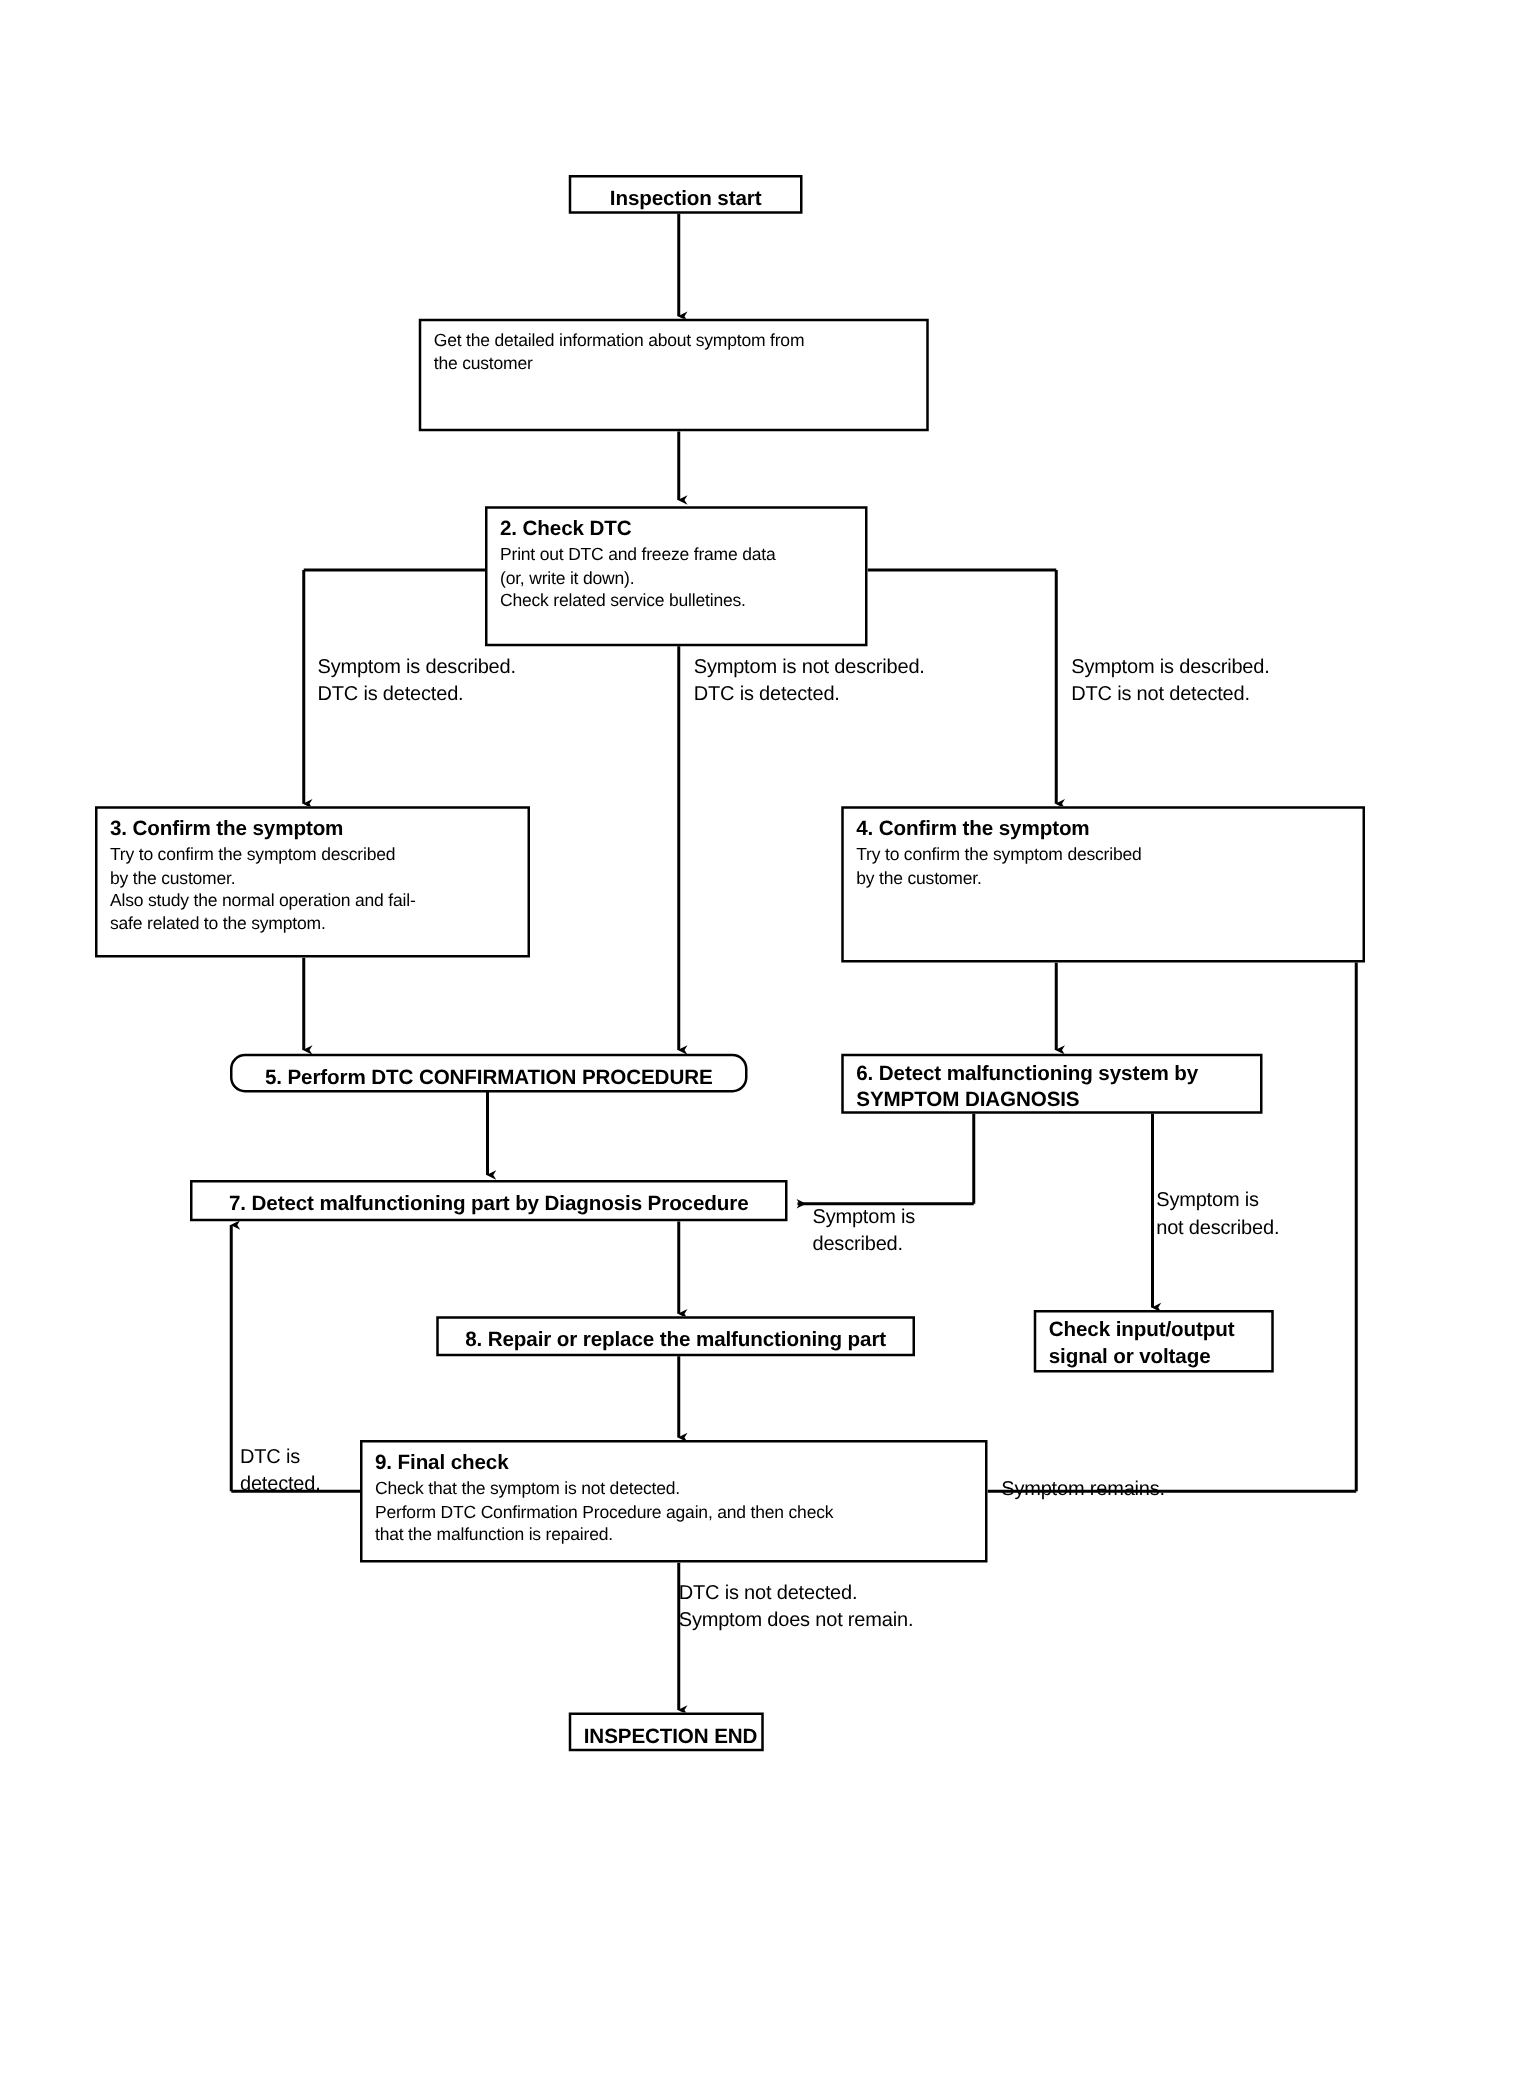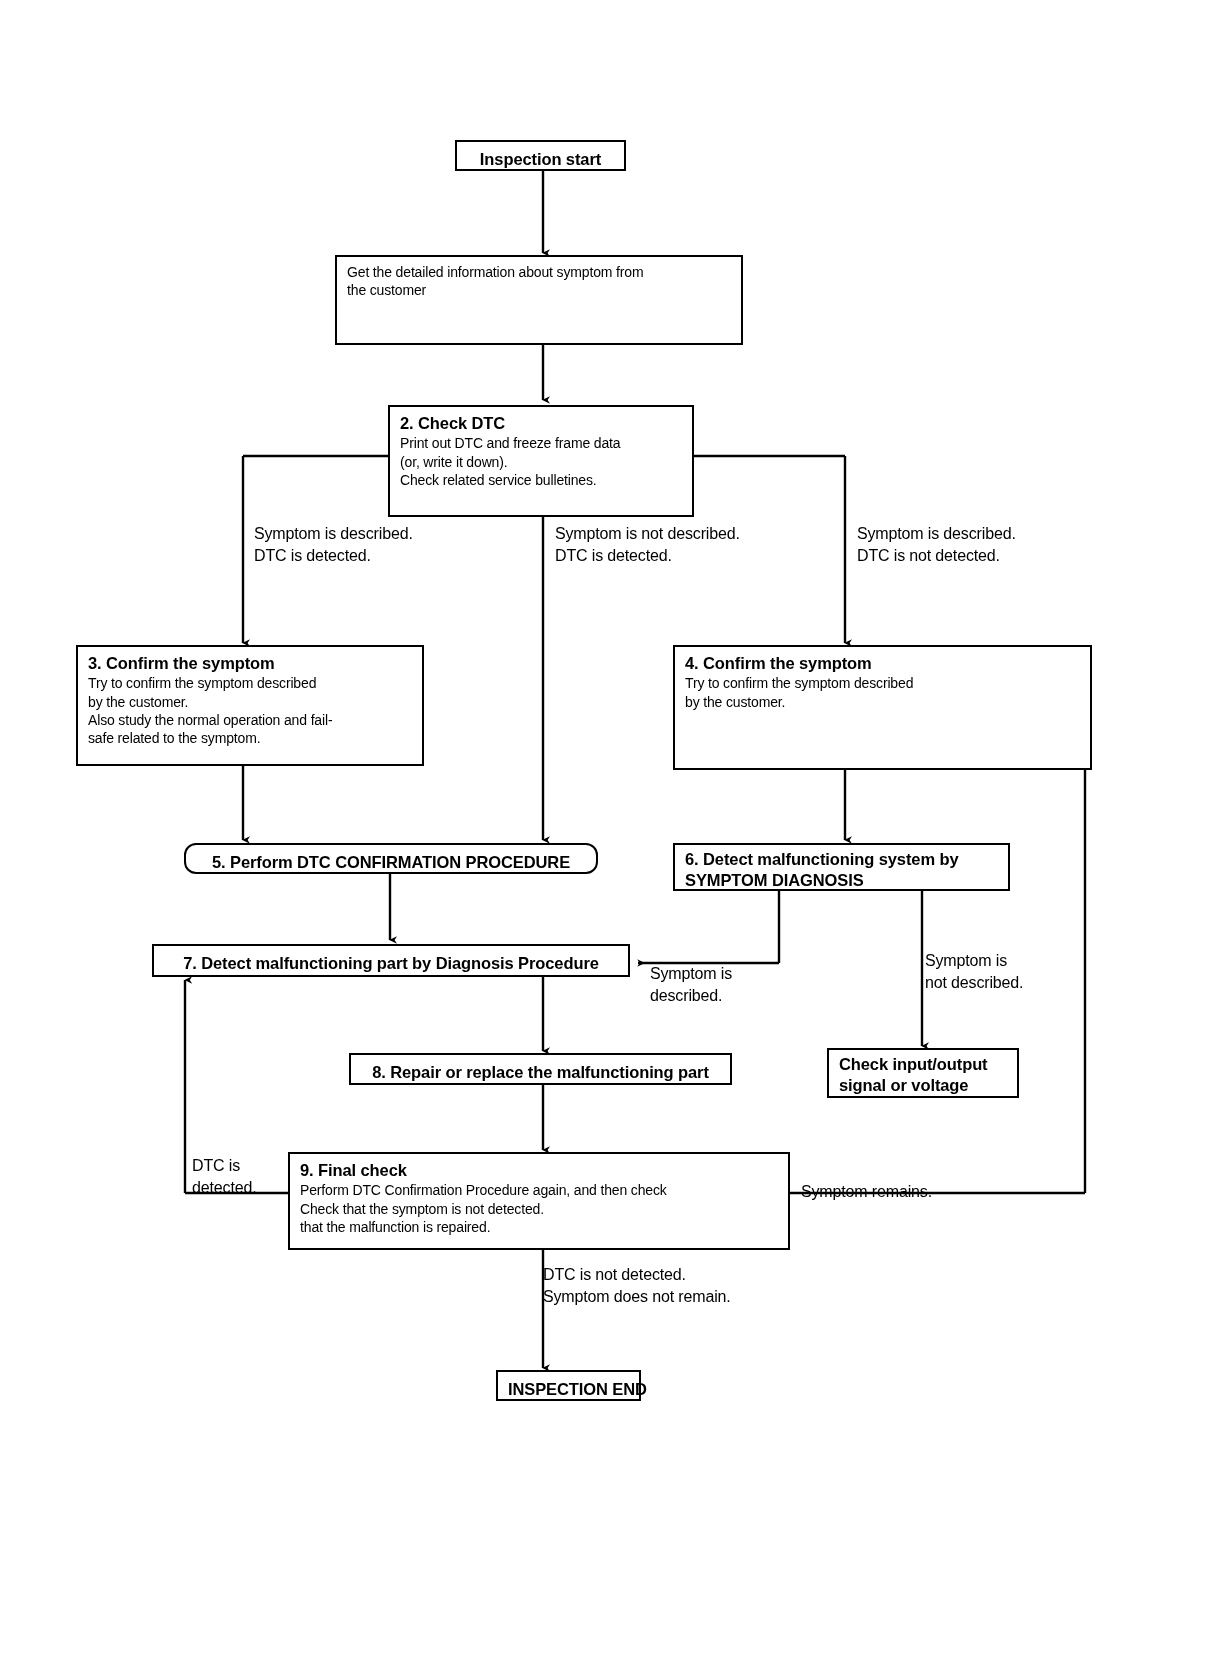--- a/index.html
+++ b/index.html
@@ -117,21 +117,21 @@
 
       <line x1="288" y1="1193" x2="185" y2="1193"></line>
       <line x1="185" y1="1193" x2="185" y2="980" marker-end="url(#arrU)"></line>
 
       <line x1="790" y1="1193" x2="1085" y2="1193"></line>
       <line x1="1085" y1="1193" x2="1085" y2="707"></line>
       <line x1="1085" y1="707" x2="1022" y2="707" marker-end="url(#arrL)"></line>
     </g>
   </svg>
 
-  <div class="node center single" style="left:455px; top:140px; width:171px; height:31px;">
+  <div class="node center single" style="left:455px; top:140px; width:187px; height:31px;">
     <span class="ttl">Inspection start</span>
   </div>
 
   <div class="node" style="left:335px; top:255px; width:408px; height:90px;">
     <span class="ln">Get the detailed information about symptom from</span>
     <span class="ln">the customer</span>
   </div>
 
   <div class="node" style="left:388px; top:405px; width:306px; height:112px;">
     <span class="ttl">2. Check DTC</span>
@@ -171,26 +171,26 @@
     <span class="ttl">8. Repair or replace the malfunctioning part</span>
   </div>
 
   <div class="node" style="left:827px; top:1048px; width:192px; height:50px; padding:4px 10px;">
     <span class="ttl">Check input/output</span>
     <span class="ttl">signal or voltage</span>
   </div>
 
   <div class="node" style="left:288px; top:1152px; width:502px; height:98px;">
     <span class="ttl">9. Final check</span>
+    <span class="ln">Check that the symptom is not detected.</span>
     <span class="ln">Perform DTC Confirmation Procedure again, and then check</span>
-    <span class="ln">Check that the symptom is not detected.</span>
     <span class="ln">that the malfunction is repaired.</span>
   </div>
 
-  <div class="node center single" style="left:455px; top:1370px; width:145px; height:31px;margin-left:41px;">
+  <div class="node center single" style="left:455px; top:1370px; width:156px; height:31px;">
     <span class="ttl">INSPECTION END</span>
   </div>
 
   <div class="edge-label" style="left:254px; top:523px;">
     <span class="el-ln">Symptom is described.</span>
     <span class="el-ln">DTC is detected.</span>
   </div>
 
   <div class="edge-label" style="left:555px; top:523px;">
     <span class="el-ln">Symptom is not described.</span>

